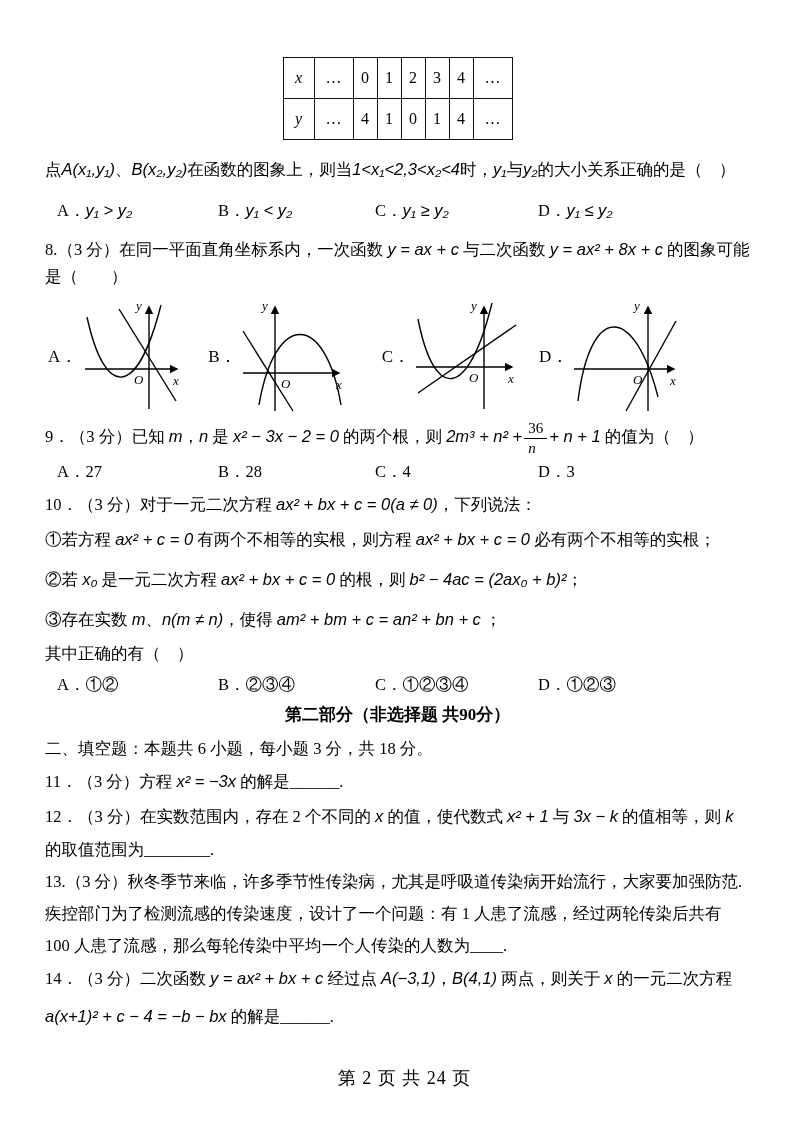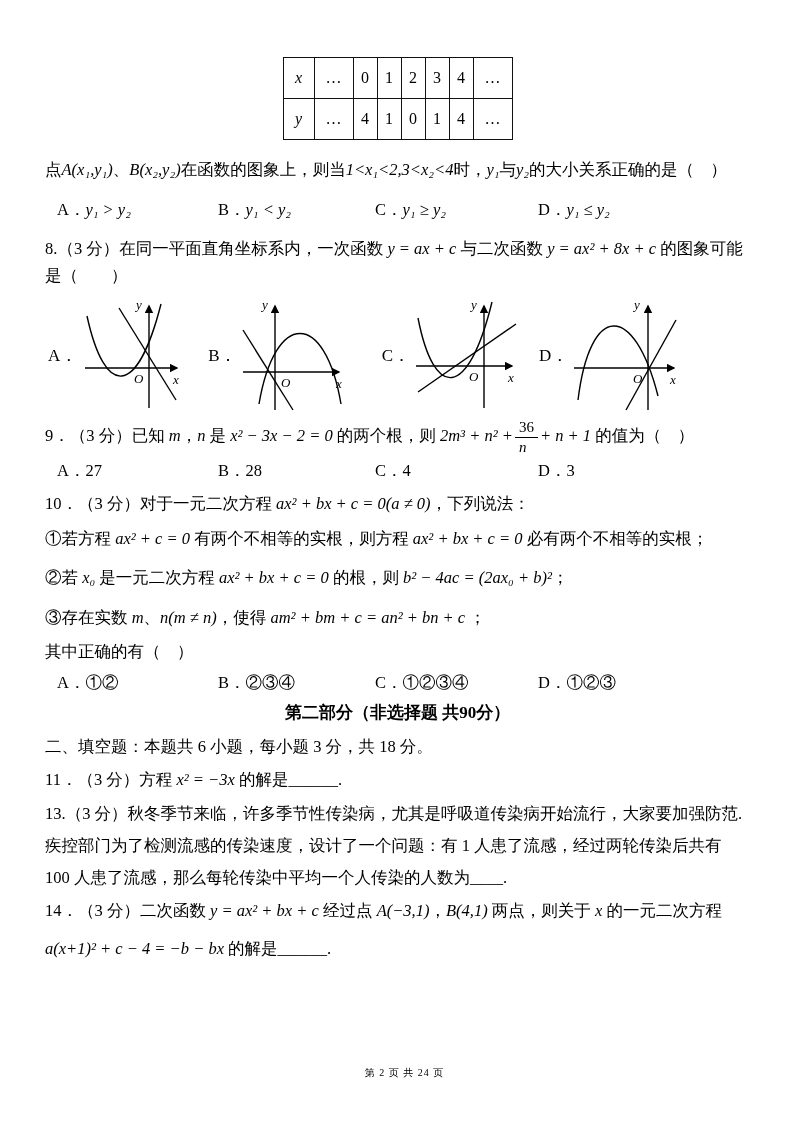--- a/index.html
+++ b/index.html
@@ -4,21 +4,21 @@
 <style>
   html,body{margin:0;padding:0;background:#888;}
   .page{
     width:793px;height:1122px;background:#ffffff;margin:0 auto;
     position:relative;box-sizing:border-box;
     padding:57px 43px 0 45px;
     font-family:"Liberation Serif","DejaVu Serif",serif;
     color:#000;font-size:16.5px;overflow:hidden;
   }
   .c{font-family:"Liberation Serif","DejaVu Serif",serif;font-style:normal;}
-  .m{font-family:Liberation Serif, serif;font-style:italic;text-align:center;}
+  .m{font-family:Liberation Sans, sans-serif;font-style:italic;text-align:center;}
   .line{line-height:27px;}
   
   table.dt{border-collapse:collapse;margin:0 auto 16px auto;}
   table.dt td{
     border:1.6px solid #111;text-align:center;vertical-align:middle;
     height:40px;font-size:16px;padding:0;
   }
   td.w-lab{width:30px;font-style:italic;}
   td.w-dots{width:38px;}
   td.w-num{width:23px;}
@@ -48,21 +48,21 @@
   
   .mb14{margin-bottom:14px;} .mb12{margin-bottom:12px;} .mb11{margin-bottom:11px;}
   .mb8{margin-bottom:8px;} .mb7{margin-bottom:7px;} .mb6{margin-bottom:6px;}
   .mb5{margin-bottom:5px;} .mb4{margin-bottom:4px;} .mb3{margin-bottom:3px;}
   .lh33{line-height:33px;}
   .lh32{line-height:32px;}
   .lh36{line-height:36px;}
   .q9line{margin-bottom:2px;}
   .footer{
     position:absolute;left:0;right:0;top:1066px;text-align:center;
-    font-size:10px;letter-spacing:1px;margin-left:16px;
+    font-size:18px;letter-spacing:1px;margin-left:16px;
   }
 </style>
 </head>
 <body>
 
 <div class="page">
 
   <svg width="0" height="0" style="position:absolute">
     <defs>
       <marker id="arr" markerWidth="8" markerHeight="8" refX="5" refY="3" orient="auto">
@@ -174,18 +174,19 @@
     <span class="opt o1"><span class="c">A．①②</span></span>
     <span class="opt o2"><span class="c">B．②③④</span></span>
     <span class="opt o3"><span class="c">C．①②③④</span></span>
     <span class="opt o4"><span class="c">D．①②③</span></span>
   </div>
 
   <div class="sec-header mb7">第二部分（非选择题 共90分）</div>
   <div class="line mb6">二、填空题：本题共 6 小题，每小题 3 分，共 18 分。</div>
 
   <div class="line mb5"><span class="c">11．（3 分）方程 </span><span class="m">x² = −3x</span><span class="c"> 的解是______.</span></div>
+  <div class="line lh33"><span class="c">12．（3 分）在实数范围内，存在 2 个不同的 </span><span class="m">x</span><span class="c"> 的值，使代数式 </span><span class="m">x² + 1</span><span class="c"> 与 </span><span class="m">3x − k</span><span class="c"> 的值相等，则 </span><span class="m">k</span><span class="c"> 的取值范围为________.</span></div>
   <div class="line lh32 mb3"><span class="c">13.（3 分）秋冬季节来临，许多季节性传染病，尤其是呼吸道传染病开始流行，大家要加强防范.疾控部门为了检测流感的传染速度，设计了一个问题：有 1 人患了流感，经过两轮传染后共有 100 人患了流感，那么每轮传染中平均一个人传染的人数为____.</span></div>
   <div class="line mb11"><span class="c">14．（3 分）二次函数 </span><span class="m">y = ax² + bx + c</span><span class="c"> 经过点 </span><span class="m">A(−3,1)</span><span class="c">，</span><span class="m">B(4,1)</span><span class="c"> 两点，则关于 </span><span class="m">x</span><span class="c"> 的一元二次方程</span></div>
   <div class="line"><span class="m">a(x+1)² + c − 4 = −b − bx</span><span class="c"> 的解是______.</span></div>
 
   <div class="footer">第 2 页 共 24 页</div>
 </div>
 
 </body></html>

